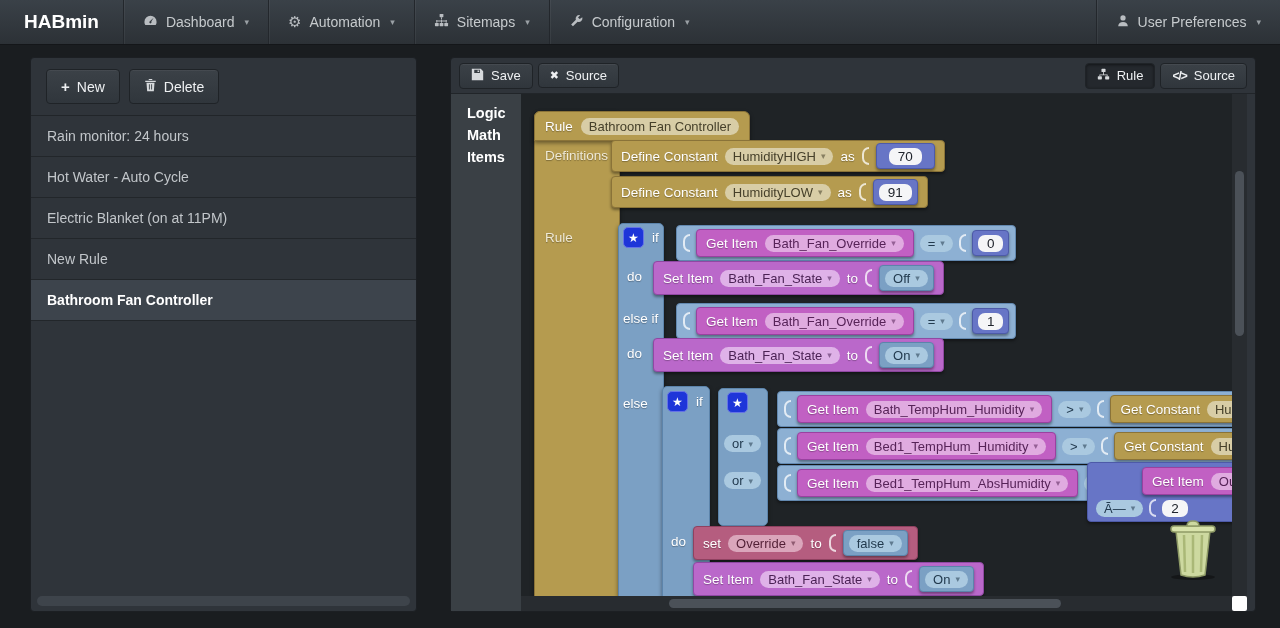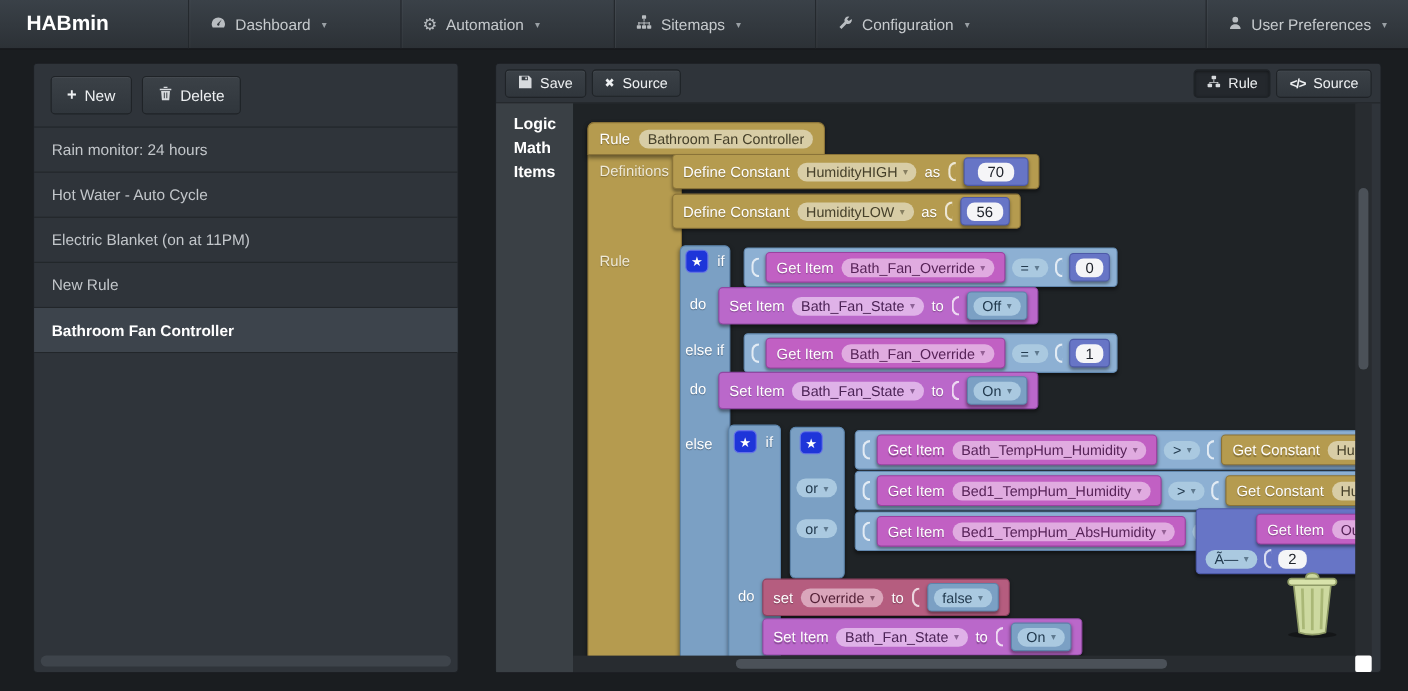--- a/index.html
+++ b/index.html
@@ -4,21 +4,21 @@
 <style>
   * { box-sizing: border-box; margin:0; padding:0; }
   html,body { width:1280px; height:628px; background:#1a1d20; font-family:"Liberation Sans",sans-serif; overflow:hidden; position:relative; }
 
   
   .navbar { position:absolute; left:0; top:0; width:1280px; height:45px;
     background:linear-gradient(#3a4148,#2c3136); border-bottom:1px solid #141619;
     display:flex; align-items:stretch; color:#c6cacd; }
   .brand { display:flex; align-items:center; padding:0 24px; font-size:19px; font-weight:bold; color:#fff; }
   .nav-item { display:flex; align-items:center; gap:8px; padding:0 19px; font-size:14px;
-    border-left:1px solid #23272c; box-shadow:inset 1px 0 0 rgba(255,255,255,.05); cursor:pointer;margin-left:48px; }
+    border-left:1px solid #23272c; box-shadow:inset 1px 0 0 rgba(255,255,255,.05); cursor:pointer; }
   .nav-item svg { flex:0 0 auto; }
   .nav-spacer { flex:1; }
   .nav-right { border-right:none; }
   .caret-txt { font-size:9px; color:#9aa0a5; margin-left:2px; }
 
   
   .panel { position:absolute; background:#2f343a; border-radius:4px; border:1px solid #1c1f23; }
   #sidebar { left:30px; top:57px; width:387px; height:555px; }
   #main    { left:450px; top:57px; width:806px; height:555px; }
 
@@ -216,21 +216,21 @@
         <span class="blk indigo" style="height:26px;padding:0 12px;">
             <span class="num">70</span>
           </span>
       </div>
       <div class="abs blk tan" style="left:90px;top:82px;height:32px;">
         <span class="lbl">Define Constant</span>
         <span class="pill p-tan dd">HumidityLOW</span>
         <span class="lbl">as</span>
         <span class="notch"></span>
         <span class="blk indigo" style="height:26px;padding:0 5px;">
-            <span class="num">56</span>
+            <span class="num">91</span>
           </span>
       </div>
 
       <div class="abs bluesp" style="left:97px;top:129px;width:46px;height:378px;"></div>
 
       <div class="abs row" style="left:102px;top:133px;gap:8px;">
         <span class="star">★</span>
         <span class="lbl">if</span>
       </div>
       <div class="abs holder hold-b row" style="left:155px;top:131px;">

